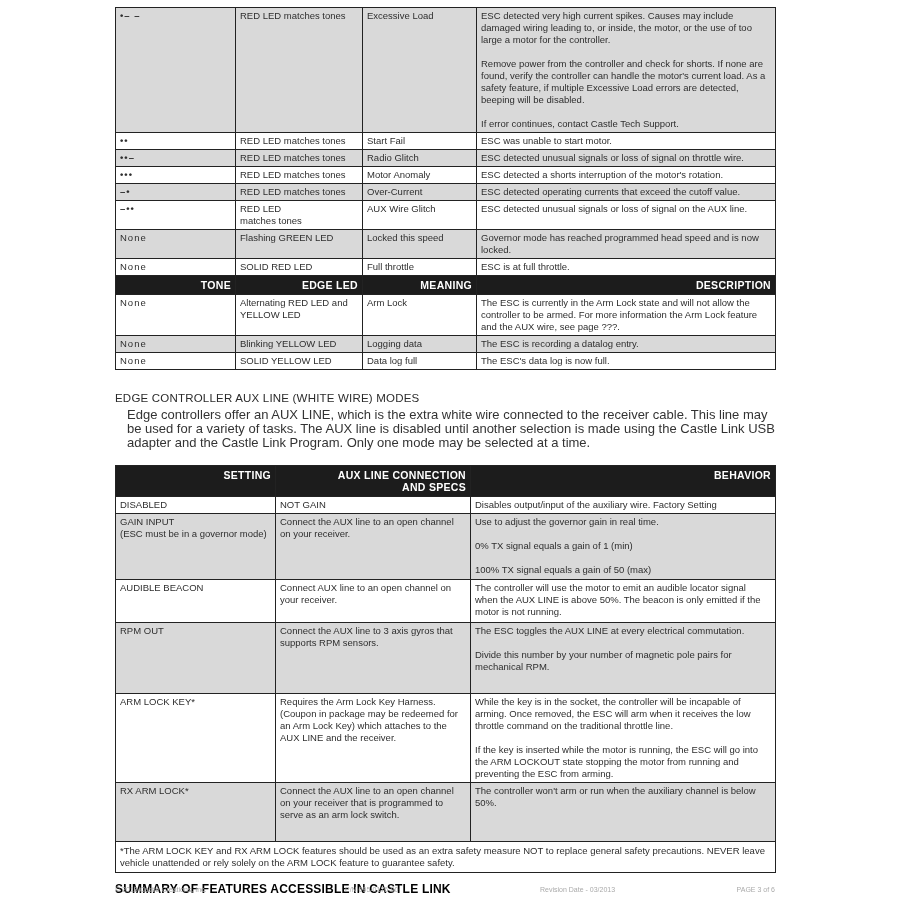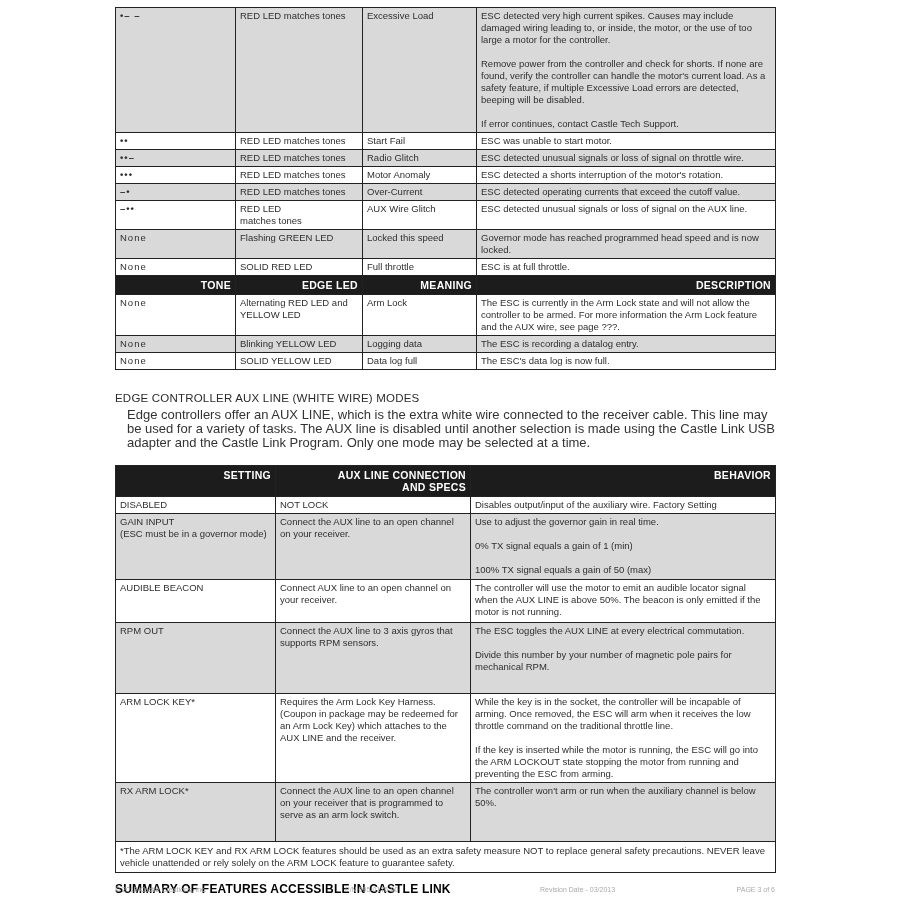--- a/index.html
+++ b/index.html
@@ -145,21 +145,21 @@
     </colgroup>
     <tbody>
         <tr style="height:29px">
       <th>SETTING</th>
       <th style="white-space:pre-line">AUX LINE CONNECTION
 AND SPECS</th>
       <th>BEHAVIOR</th>
     </tr>
     <tr style="height:16px">
       <td>DISABLED</td>
-      <td>NOT LOCK</td>
+      <td>NOT GAIN</td>
       <td>Disables output/input of the auxiliary wire. Factory Setting</td>
     </tr>
     <tr class="alt" style="height:66px">
       <td>GAIN INPUT
 (ESC must be in a governor mode)</td>
       <td>Connect the AUX line to an open channel on your receiver.</td>
       <td>Use to adjust the governor gain in real time.
 
 0% TX signal equals a gain of 1 (min)
 

